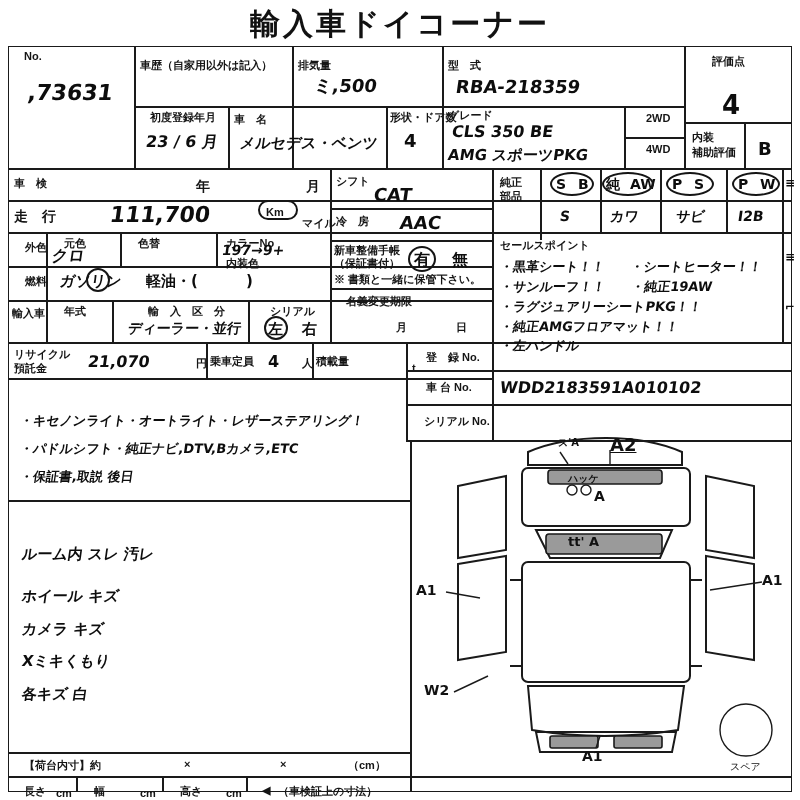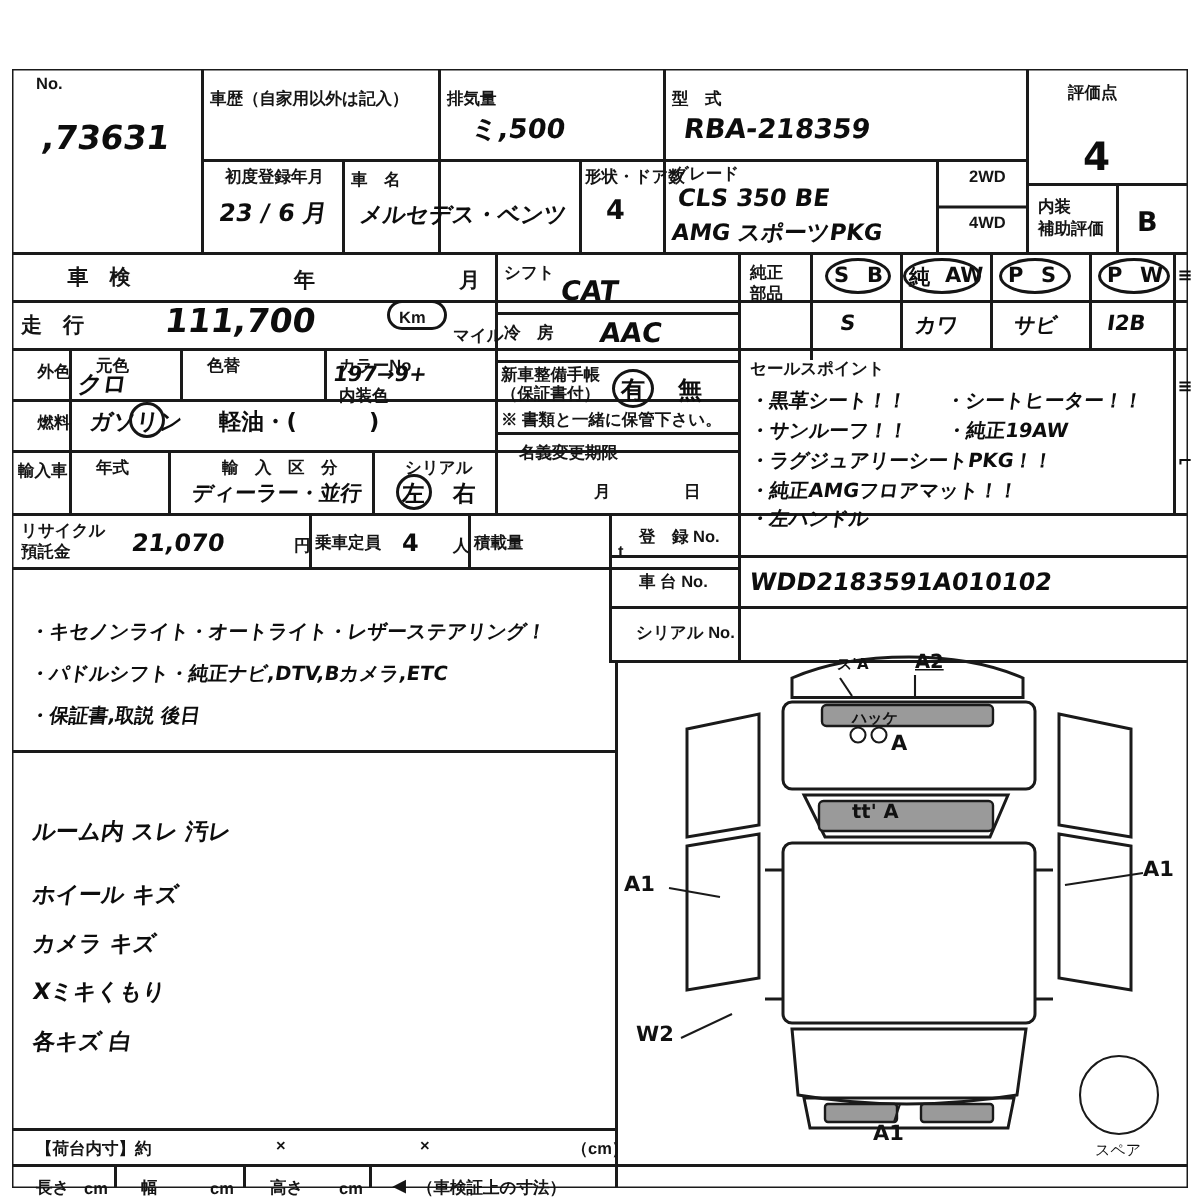--- a/index.html
+++ b/index.html
@@ -98,20 +98,21 @@
     pointer-events: none;
   }
   .car-area { position: absolute; left: 410px; top: 430px; width: 388px; height: 335px; }
   .note-line { position:absolute; font-family:"DejaVu Sans",sans-serif; font-weight:700; }
 </style>
 </head>
 <body>
 
 <div id="sheet">
 
+  <div id="title">輸入車ドイコーナー</div>
 
   <div class="box" style="left:8px; top:46px; width:784px; height:746px;"></div>
 
   <div class="hl" style="left:8px; top:168px; width:784px;"></div>
 
   <div class="vl" style="left:134px; top:46px; height:122px;"></div>
   <div class="vl" style="left:292px; top:46px; height:122px;"></div>
   <div class="vl" style="left:442px; top:46px; height:122px;"></div>
   <div class="vl" style="left:684px; top:46px; height:122px;"></div>
   <div class="hl" style="left:134px; top:106px; width:550px;"></div>
@@ -156,21 +157,21 @@
 
   <div class="vl" style="left:492px; top:168px; height:174px;"></div>
 
   <div class="hl" style="left:8px; top:200px; width:484px;"></div>
   <div class="hl" style="left:8px; top:232px; width:484px;"></div>
   <div class="hl" style="left:8px; top:266px; width:484px;"></div>
   <div class="hl" style="left:8px; top:300px; width:484px;"></div>
   <div class="hl" style="left:8px; top:342px; width:784px;"></div>
   <div class="hl" style="left:8px; top:378px; width:484px;"></div>
 
-  <div class="cell-lbl" style="left:14px; top:176px; font-size:14px;margin-left:31px;">車　検</div>
+  <div class="cell-lbl" style="left:14px; top:176px; font-size:11px;">車　検</div>
   <div class="cell-lbl" style="left:196px; top:178px; font-size:14px;">年</div>
   <div class="cell-lbl" style="left:306px; top:178px; font-size:14px;">月</div>
   <div class="vl" style="left:330px; top:168px; height:174px;"></div>
 
   <div class="cell-lbl" style="left:14px; top:208px; font-size:14px;">走　行</div>
   <div class="val v22 slant" style="left:110px; top:202px;">111,700</div>
   <div class="cell-lbl lbl-xs" style="left:266px; top:206px;">Km</div>
   <div class="circle-mark" style="left:258px; top:200px; width:40px; height:20px; border-radius:14px;"></div>
   <div class="cell-lbl lbl-xs" style="left:302px; top:216px;">マイル</div>
 
@@ -295,21 +296,21 @@
   <div class="val v15 slant" style="left:22px; top:587px;">ホイール キズ</div>
   <div class="val v15 slant" style="left:22px; top:620px;">カメラ キズ</div>
   <div class="val v15 slant" style="left:22px; top:652px;">Xミキくもり</div>
   <div class="val v15 slant" style="left:22px; top:685px;">各キズ 白</div>
 
   <div class="hl" style="left:8px; top:752px; width:402px;"></div>
   <div class="hl" style="left:8px; top:776px; width:784px;"></div>
   <div class="cell-lbl lbl-sm" style="left:12px; top:758px;">【荷台内寸】約</div>
   <div class="cell-lbl lbl-sm" style="left:172px; top:758px;">×</div>
   <div class="cell-lbl lbl-sm" style="left:268px; top:758px;">×</div>
-  <div class="cell-lbl lbl-sm" style="left:369px; top:758px;">（cm）</div>
+  <div class="cell-lbl lbl-sm" style="left:336px; top:758px;">（cm）</div>
 
   <div class="cell-lbl lbl-sm" style="left:12px; top:784px;">長さ</div>
   <div class="cell-lbl lbl-xs" style="left:56px; top:787px;">cm</div>
   <div class="vl" style="left:76px; top:776px; height:16px;"></div>
   <div class="cell-lbl lbl-sm" style="left:82px; top:784px;">幅</div>
   <div class="cell-lbl lbl-xs" style="left:140px; top:787px;">cm</div>
   <div class="vl" style="left:162px; top:776px; height:16px;"></div>
   <div class="cell-lbl lbl-sm" style="left:168px; top:784px;">高さ</div>
   <div class="cell-lbl lbl-xs" style="left:226px; top:787px;">cm</div>
   <div class="vl" style="left:246px; top:776px; height:16px;"></div>
@@ -357,21 +358,21 @@
         <path d="M150 22 L158 34"></path>
         <path d="M200 20 L200 34"></path>
         <path d="M352 152 L300 160"></path>
         <path d="M36 162 L70 168"></path>
         <path d="M44 262 L78 246"></path>
         <path d="M186 318 L190 306"></path>
       </g>
     </svg>
 
     <div class="note-line" style="left:148px; top:6px; font-size:10px;">ス'A</div>
-    <div class="note-line" style="left:200px; top:4px; font-size:13px;text-decoration:underline;">A2</div>
+    <div class="note-line" style="left:200px; top:4px; font-size:18px;text-decoration:underline;">A2</div>
     <div class="note-line" style="left:158px; top:42px; font-size:10px;">ハッケ</div>
     <div class="note-line" style="left:184px; top:58px; font-size:14px;">A</div>
     <div class="note-line" style="left:158px; top:104px; font-size:13px;">tt'  A</div>
     <div class="note-line" style="left:352px; top:142px; font-size:14px;">A1</div>
     <div class="note-line" style="left:6px; top:152px; font-size:14px;">A1</div>
     <div class="note-line" style="left:14px; top:252px; font-size:14px;">W2</div>
     <div class="note-line" style="left:172px; top:318px; font-size:14px;">A1</div>
     <div class="note-line" style="left:320px; top:330px; font-size:10px; font-weight:400;">スペア</div>
   </div>
 

